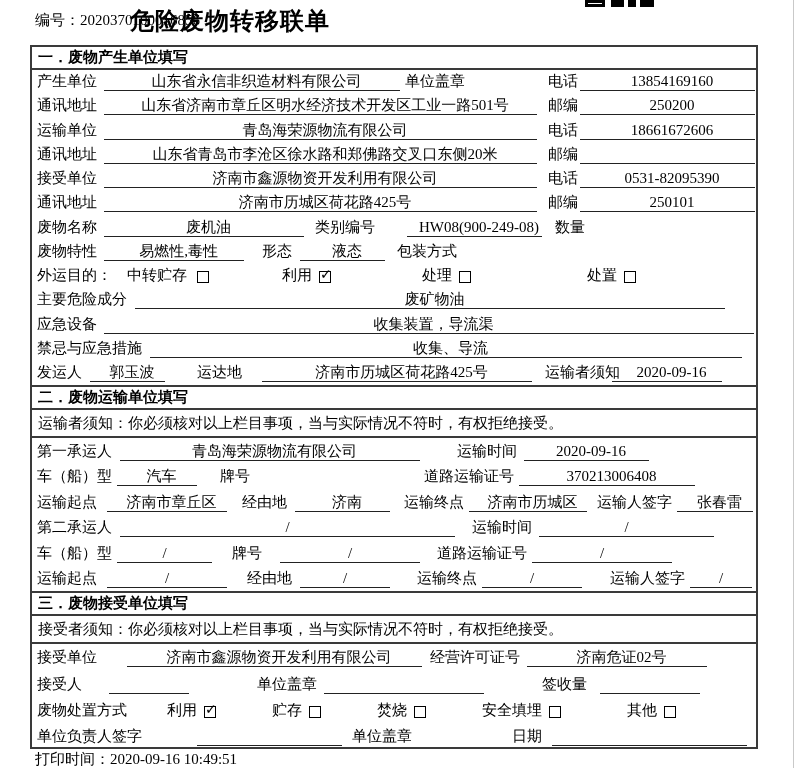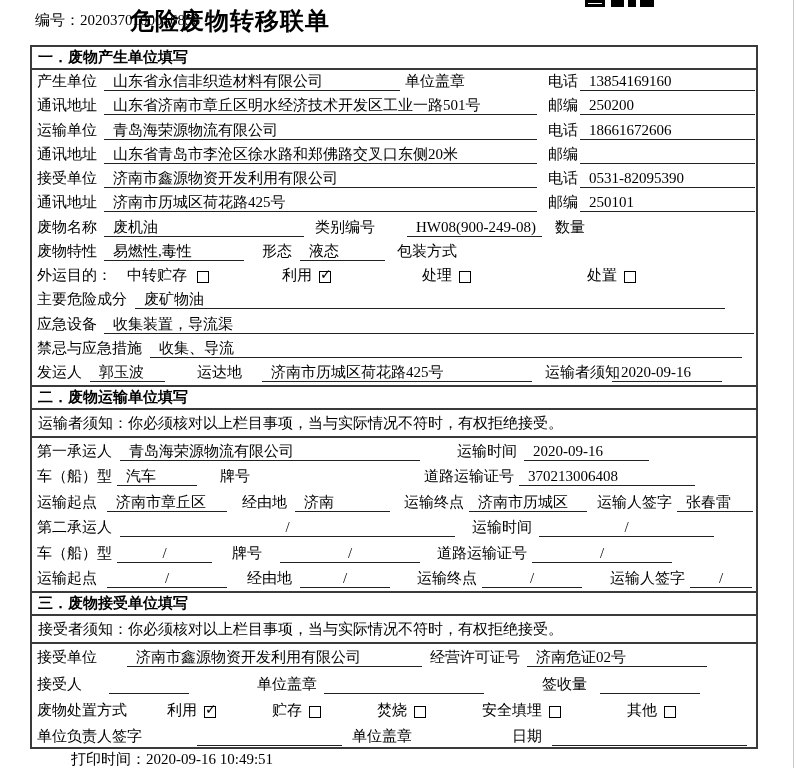--- a/index.html
+++ b/index.html
@@ -18,26 +18,26 @@
               border:2px solid #3a3a3a; box-sizing:border-box; }
   .sec-title { height:21px; line-height:21px; border-bottom:2px solid #3a3a3a;
                font-weight:bold; padding-left:6px; font-size:15px; }
   .sec2, .sec3 { border-top:2px solid #3a3a3a; }
   .notice { height:26px; line-height:26px; border-bottom:2px solid #3a3a3a; padding-left:6px; white-space:nowrap; }
   .rows { display:flex; flex-direction:column; }
   .rows1 { height:315px; } .rows2 { height:153px; } .rows3 { height:105px; }
   .fr { position:relative; flex:1; }
   .lbl, .uv, .opt { position:absolute; bottom:3px; white-space:nowrap; }
   .uv { border-bottom:1px solid #222; height:19px; line-height:19px; box-sizing:border-box;
-        padding-left:9px; text-align:left; }
+        padding-left:9px; text-align:center; }
   .uv.c { padding-left:0; text-align:center; }
   .cb { position:absolute; bottom:5px; width:12px; height:12px; border:1px solid #000; box-sizing:border-box; }
   .cb.checked::after { content:"\2713"; position:absolute; left:0px; top:-6px;
                        font-size:14px; font-weight:bold; font-family:"DejaVu Sans",sans-serif; }
-  .print-line { position:absolute; left:35px; top:750px; white-space:nowrap;margin-left:36px; }
+  .print-line { position:absolute; left:35px; top:750px; white-space:nowrap; }
 </style>
 </head>
 <body>
 
 <div class="page">
   <div class="page-edge"></div>
 
   <div class="serial"><span>编号：</span><span>2020370100016856</span></div>
   <div class="doc-title">危险废物转移联单</div>
   <div class="qr">

